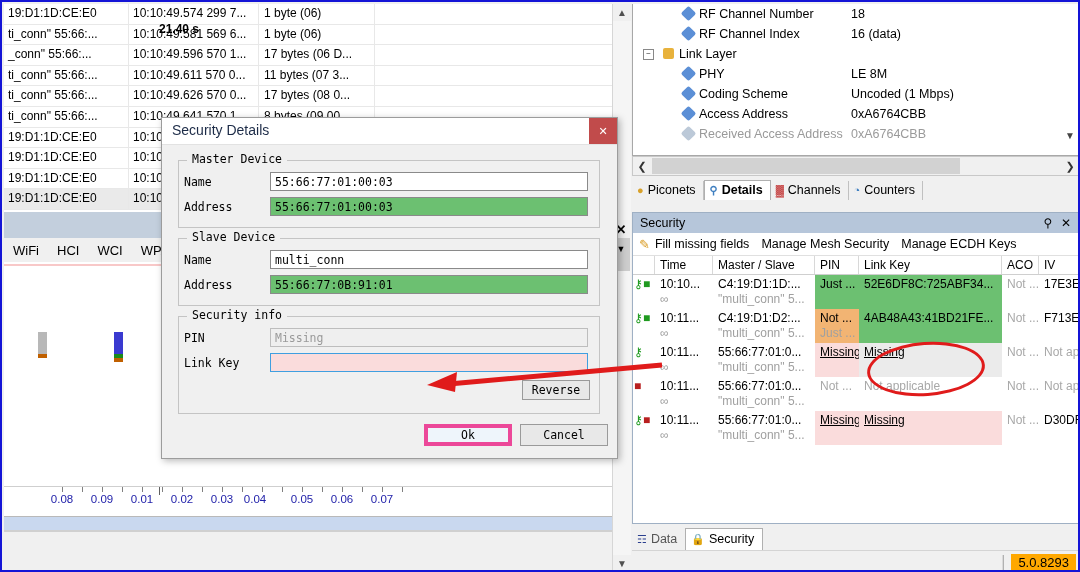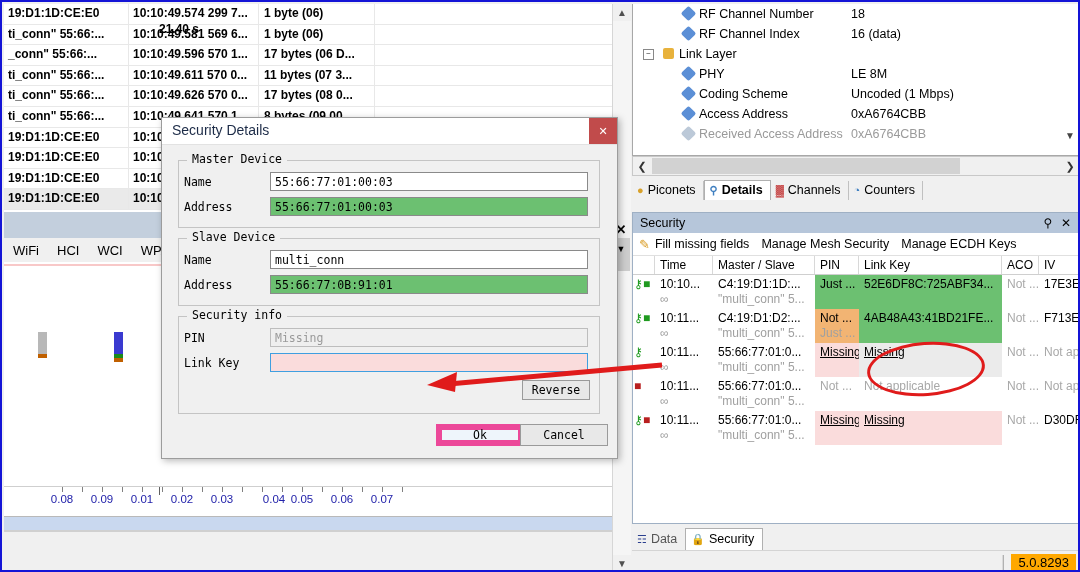--- a/index.html
+++ b/index.html
@@ -26,21 +26,20 @@
     overflow: hidden;
   }
 
   
   #packet-list {
     position: absolute; left: 0; top: 0;
     width: 608px; height: 208px;
     background: #ffffff;
     border-bottom: 1px solid #b9b9b9;
     overflow: hidden;
-    font-weight: bold;
   }
   .pkt-row {
     display: flex;
     height: 19.6px;
     line-height: 19.6px;
     font-size: 12px;
     color: #000;
     border-bottom: 1px solid #e8e8e8;
     white-space: nowrap;
   }
@@ -237,21 +236,21 @@
     position: absolute;
     border: 1px solid #9a9a9a;
     background: #e8e8e8;
     font-family: "DejaVu Sans Mono", monospace;
     font-size: 11.5px;
     color: #000;
     display: flex; align-items: center; justify-content: center;
     cursor: pointer;
     box-sizing: border-box;
   }
-  .btn.primary { border: 6px solid #ec4899; background: #eef5fb; margin-left: 12px; }
+  .btn.primary { border: 4px solid #ec4899; background: #eef5fb; }
 
   
   #red-arrow {
     position: absolute;
     left: 425px; top: 360px;
     z-index: 70;
     pointer-events: none;
   }
   #red-ellipse {
     position: absolute;
@@ -570,21 +569,21 @@
         <div class="tick-mark" style="left: 158px;"></div>
         <div class="tick-label" style="left: 138px;">0.01</div>
         <div class="tick-mark" style="left: 178px;"></div>
         <div class="tick-mark" style="left: 198px;"></div>
         <div class="tick-label" style="left: 178px;">0.02</div>
         <div class="tick-mark" style="left: 218px;"></div>
         <div class="tick-mark" style="left: 238px;"></div>
         <div class="tick-label" style="left: 218px;">0.03</div>
         <div class="tick-mark" style="left: 258px;"></div>
         <div class="tick-mark" style="left: 278px;"></div>
-        <div class="tick-label" style="left: 260px; padding-left: 20px;">0.04</div>
+        <div class="tick-label" style="left: 241px; padding-left: 20px;">0.04</div>
         <div class="tick-mark" style="left: 298px;"></div>
         <div class="tick-mark" style="left: 318px;"></div>
         <div class="tick-label" style="left: 298px;">0.05</div>
         <div class="tick-mark" style="left: 338px;"></div>
         <div class="tick-mark" style="left: 358px;"></div>
         <div class="tick-label" style="left: 338px;">0.06</div>
         <div class="tick-mark" style="left: 378px;"></div>
         <div class="tick-mark" style="left: 398px;"></div>
         <div class="tick-label" style="left: 378px;">0.07</div>
         <div class="tick-mark major" style="left: 155px;"></div>

